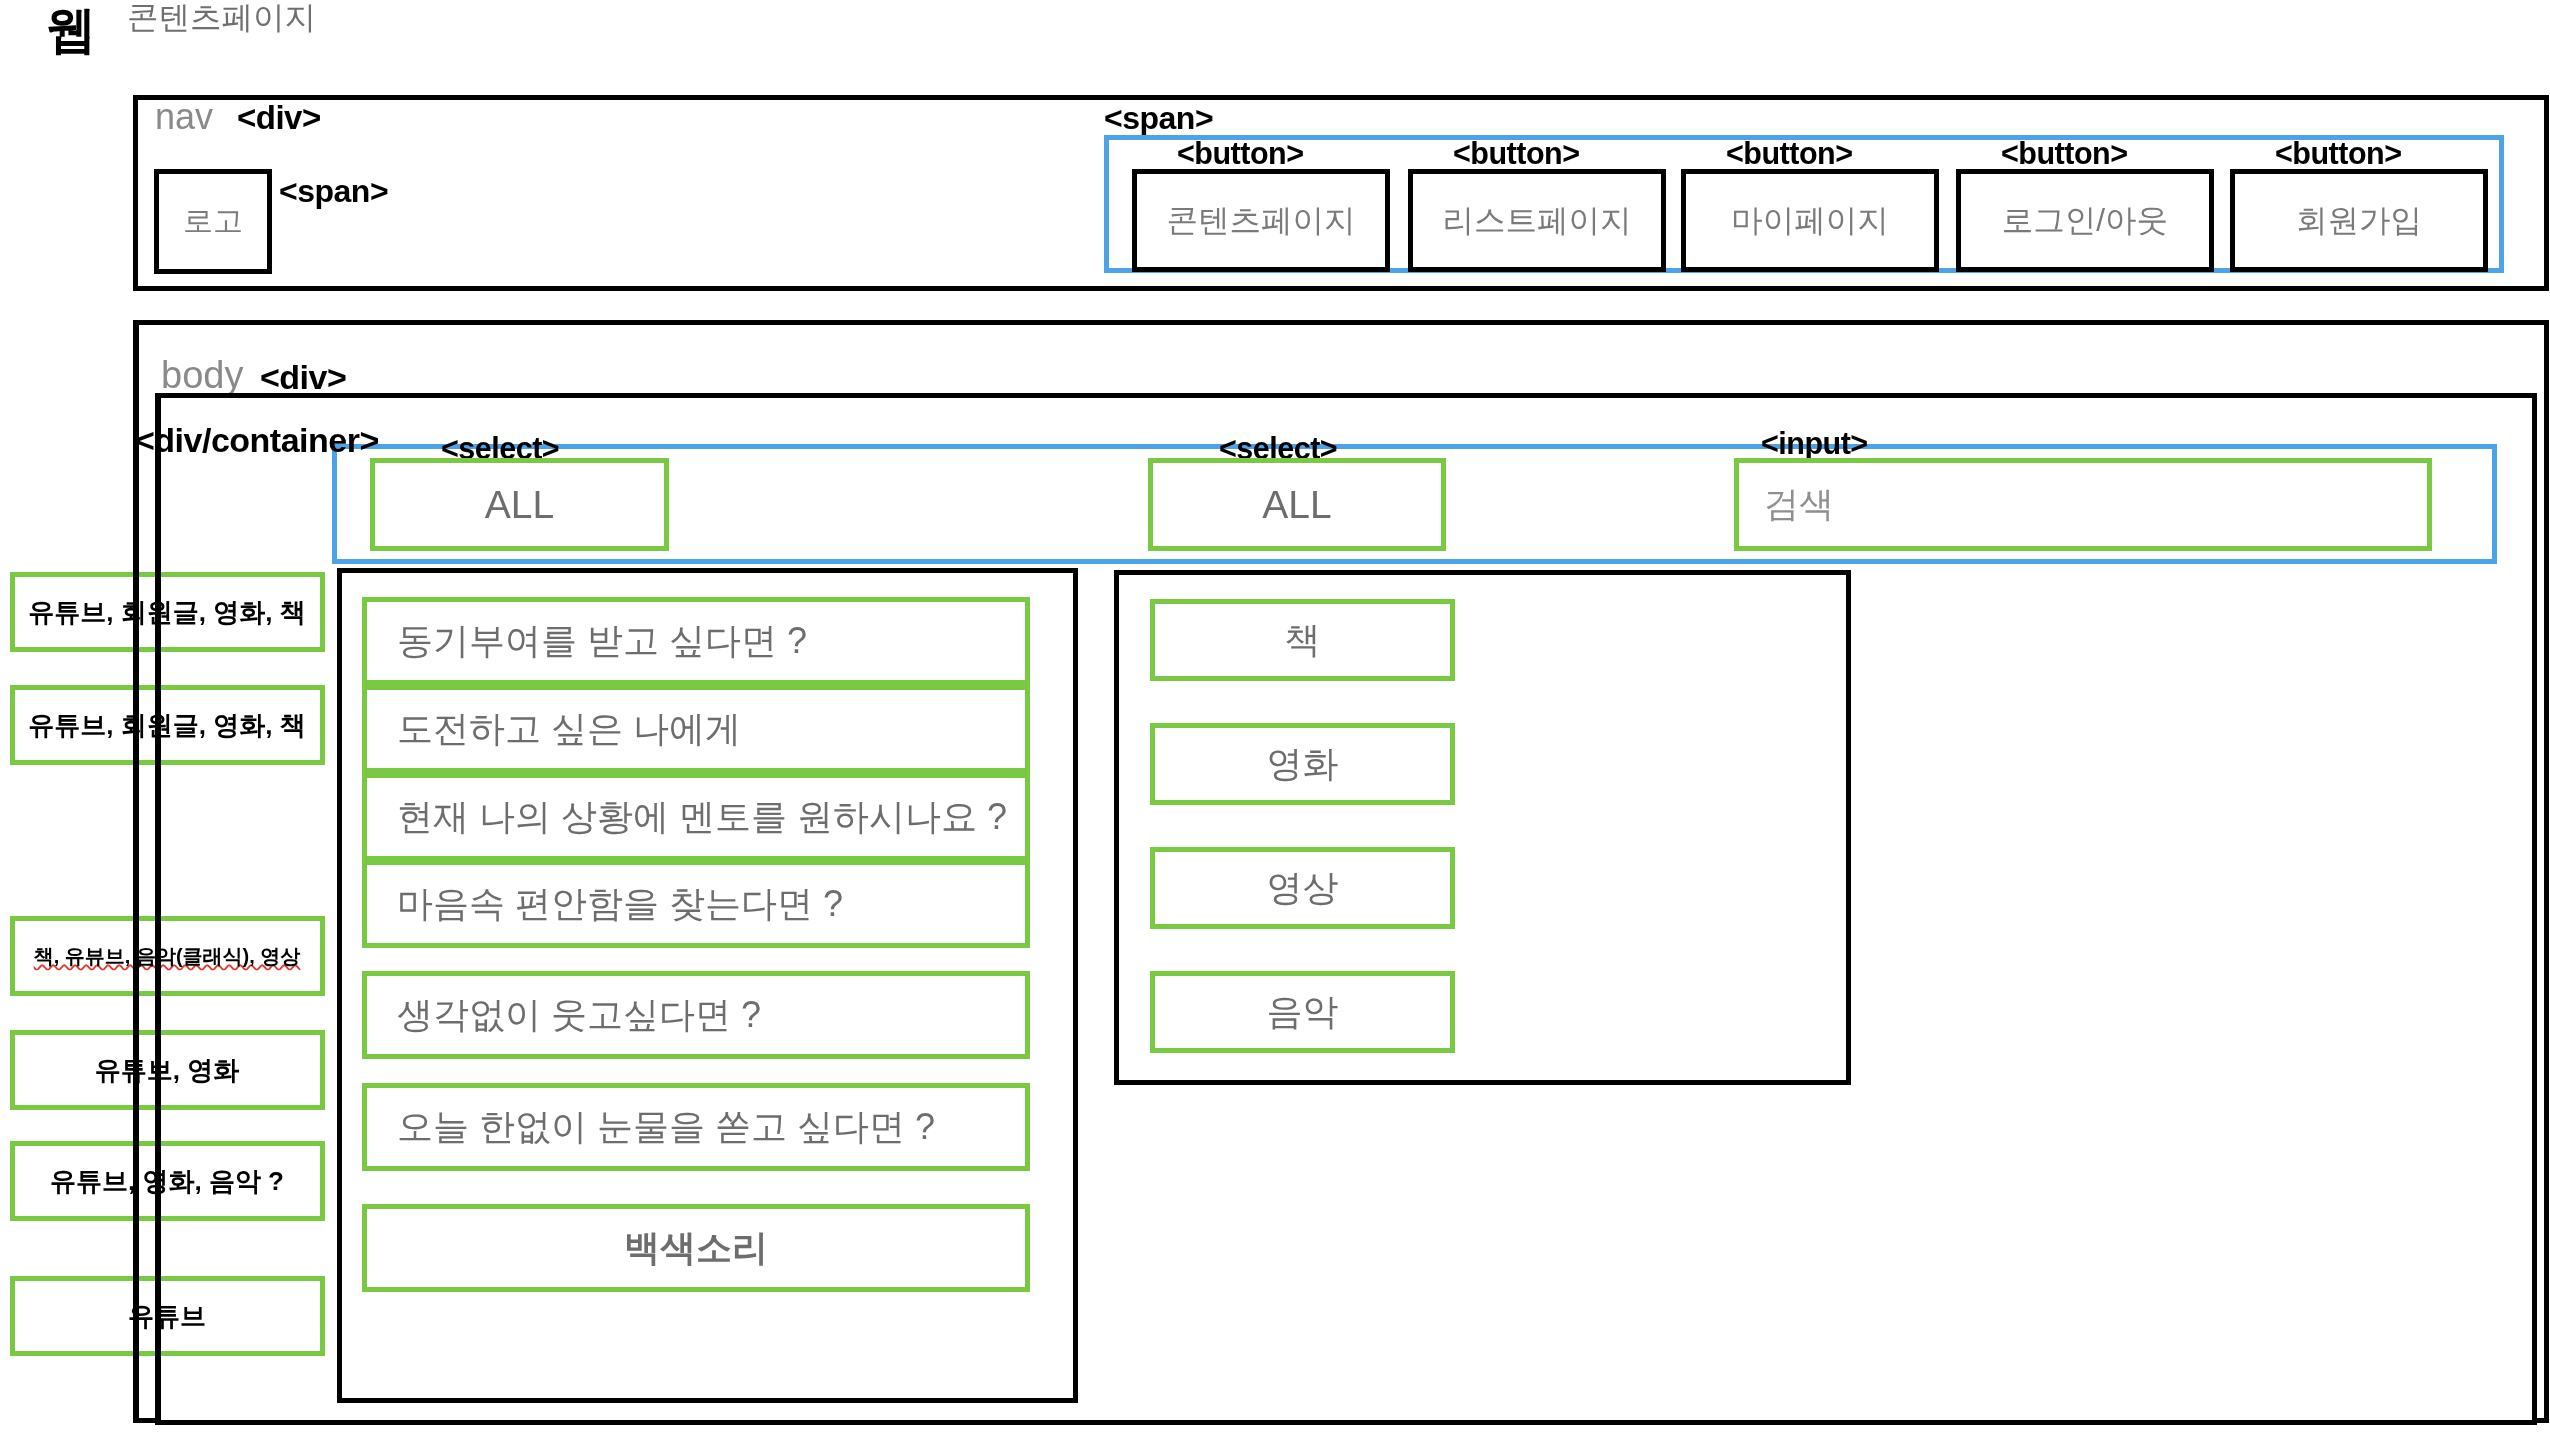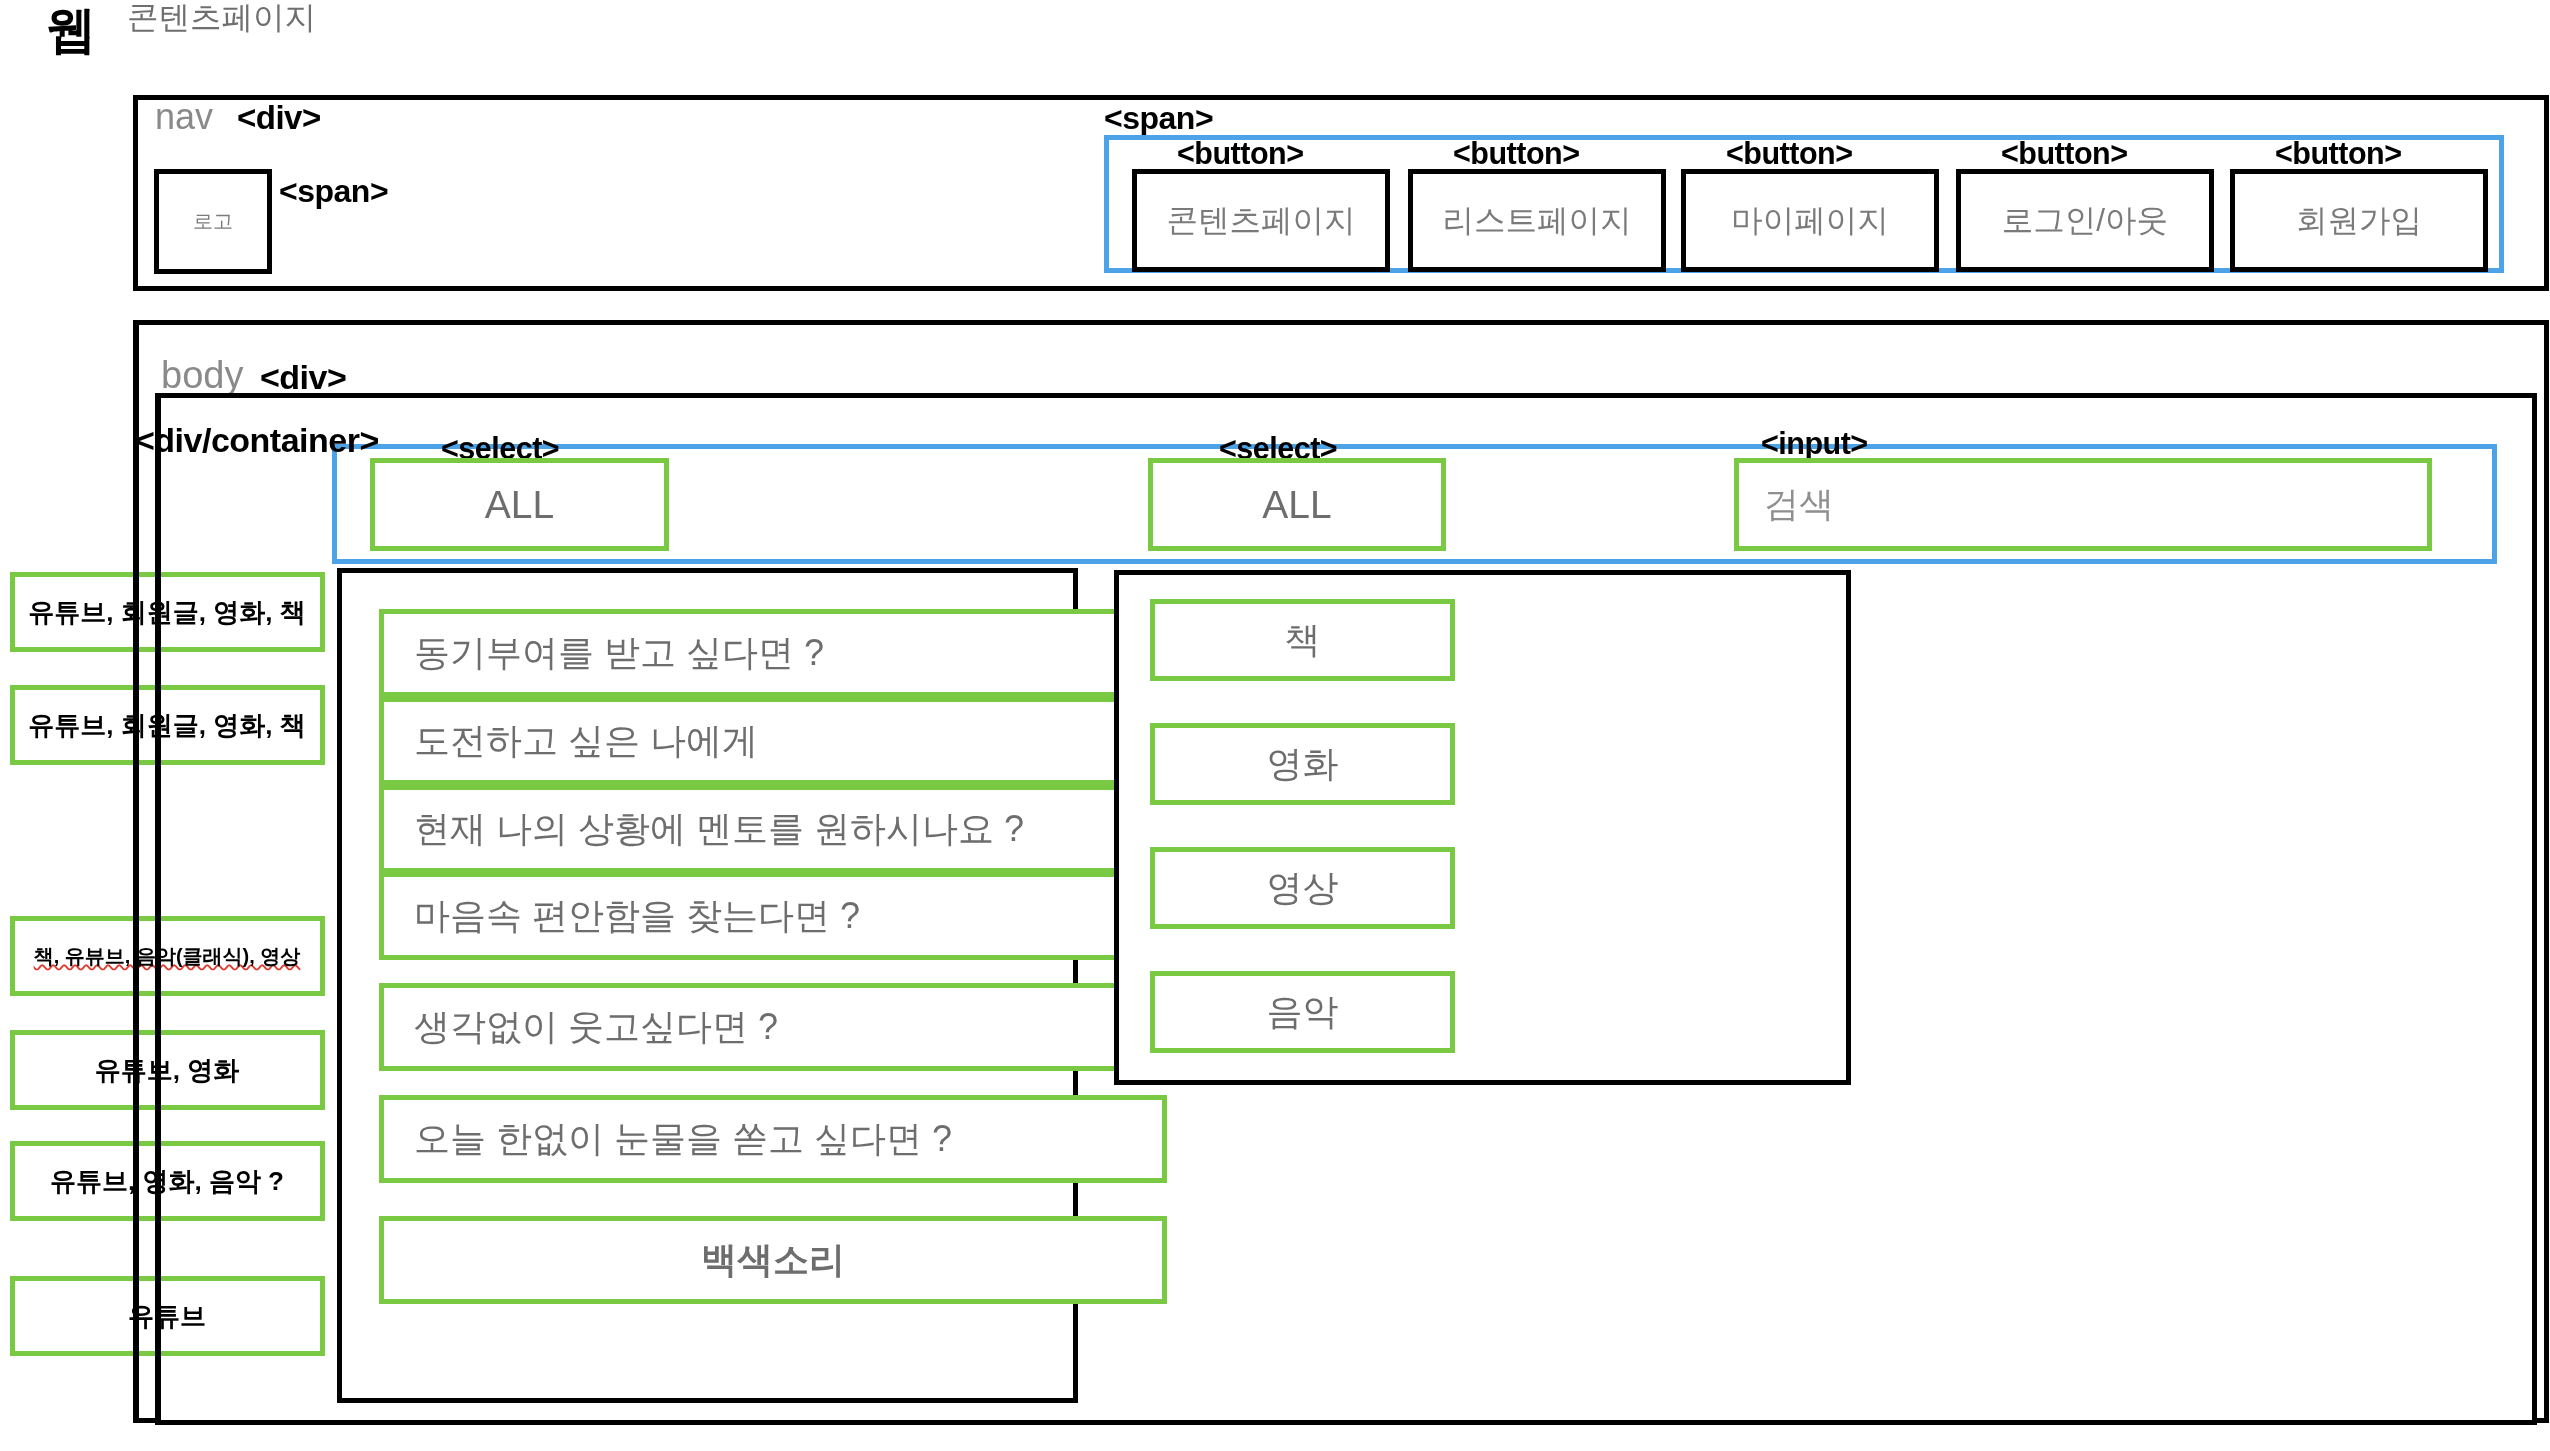--- a/index.html
+++ b/index.html
@@ -85,21 +85,21 @@
 
   
   #nav-frame { left: 133px; top: 95px; width: 2416px; height: 196px; }
   #nav-label-text {
     left: 155px; top: 96px; font-size: 36px; color: #8a8a8a;
   }
   #nav-label-div { left: 237px; top: 99px; font-size: 33px; }
   #logo-box {
     left: 154px; top: 169px; width: 118px; height: 105px;
     display: flex; align-items: center; justify-content: center;
-    color: #7c7c7c; font-size: 20px;
+    color: #7c7c7c; font-size: 30px;
   }
   #logo-span-tag { left: 279px; top: 173px; font-size: 32px; }
 
   #nav-btn-group { left: 1104px; top: 135px; width: 1400px; height: 138px; }
   .nav-btn { top: 169px; height: 103px; font-size: 31.5px; }
   .nav-btn-tag { font-size: 30.5px; }
 
   
   #body-frame   { left: 133px; top: 320px; width: 2416px; height: 1103px; }
   #body-label-text { left: 161px; top: 354px; font-size: 38px; color: #8a8a8a; }
@@ -116,22 +116,22 @@
   #select2 { left: 1148px; top: 458px; width: 298px; height: 93px;
              justify-content: center; font-size: 39px; }
   #select2-tag { left: 1219px; top: 431px; font-size: 30.5px; }
   #search-input { left: 1734px; top: 458px; width: 698px; height: 93px;
                   padding-left: 25px; font-size: 35px; }
   #input-tag { left: 1761px; top: 426px; font-size: 30.5px; }
 
   
   #content-frame { left: 337px; top: 568px; width: 741px; height: 835px; }
   .content-item {
-    left: 379px; width: 788px; height: 88px;
-    padding-left: 30px; font-size: 36px; margin-top: 12px;
+    left: 362px; width: 668px; height: 88px;
+    padding-left: 30px; font-size: 36px;
   }
   .content-item.centered { justify-content: center; padding-left: 0; font-weight: bold; }
 
   
   #category-frame { left: 1114px; top: 570px; width: 737px; height: 515px; }
   .category-item {
     left: 1150px; width: 305px; height: 82px;
     justify-content: center; font-size: 36px;
   }
 

